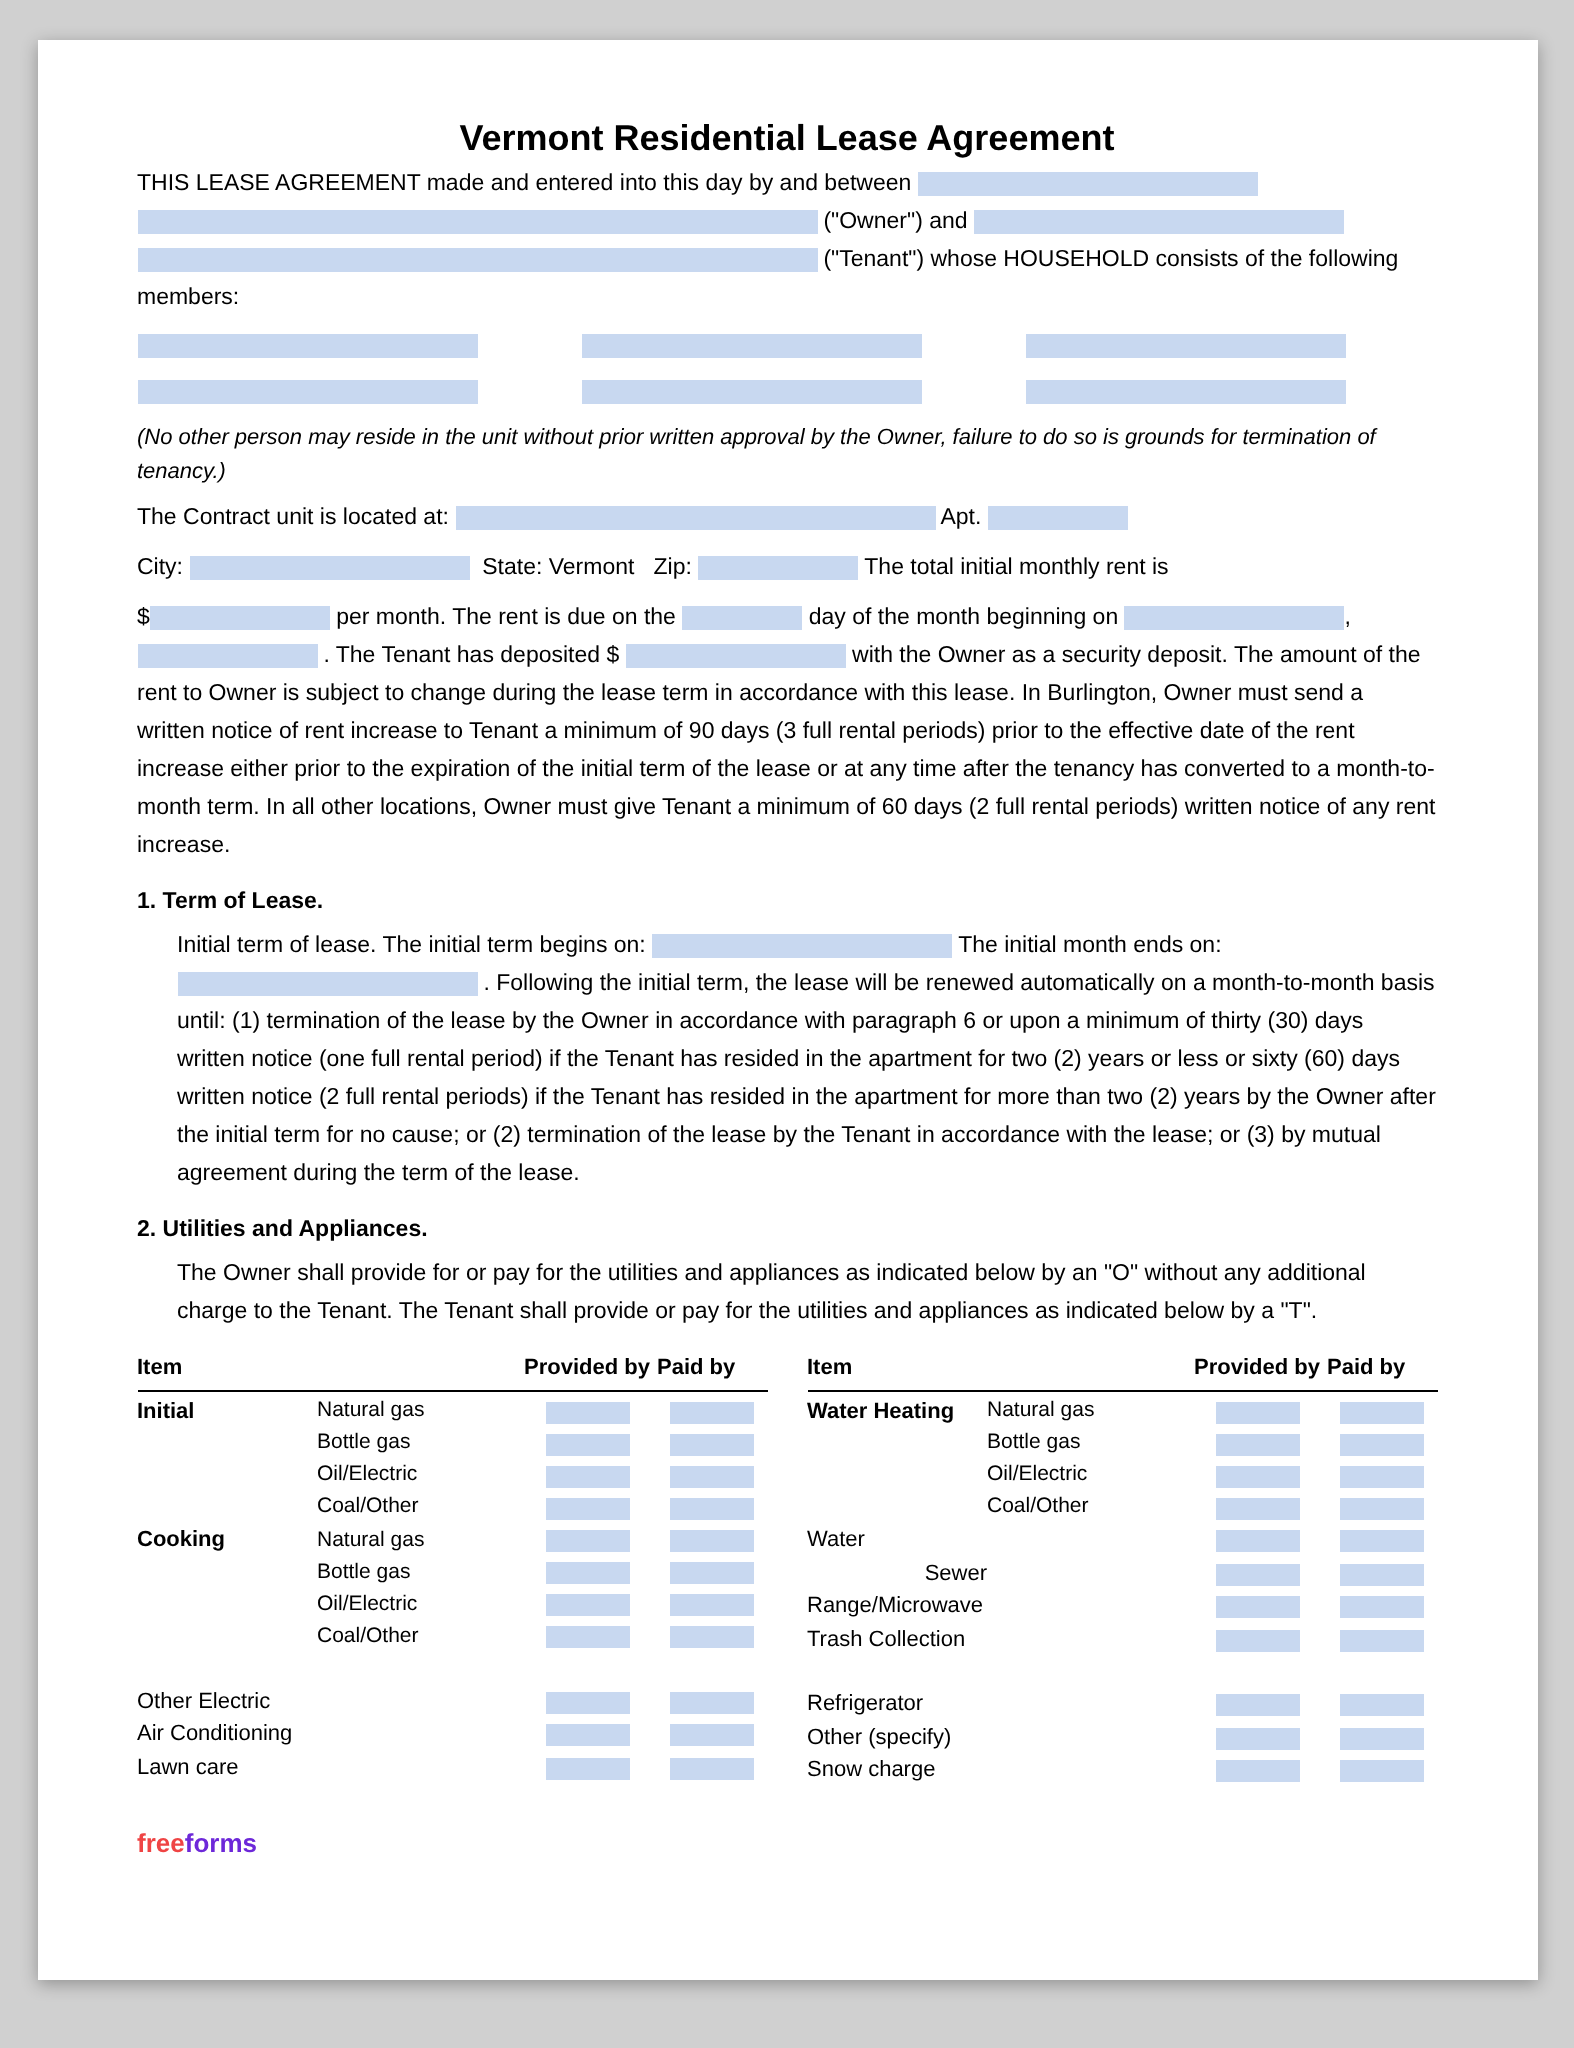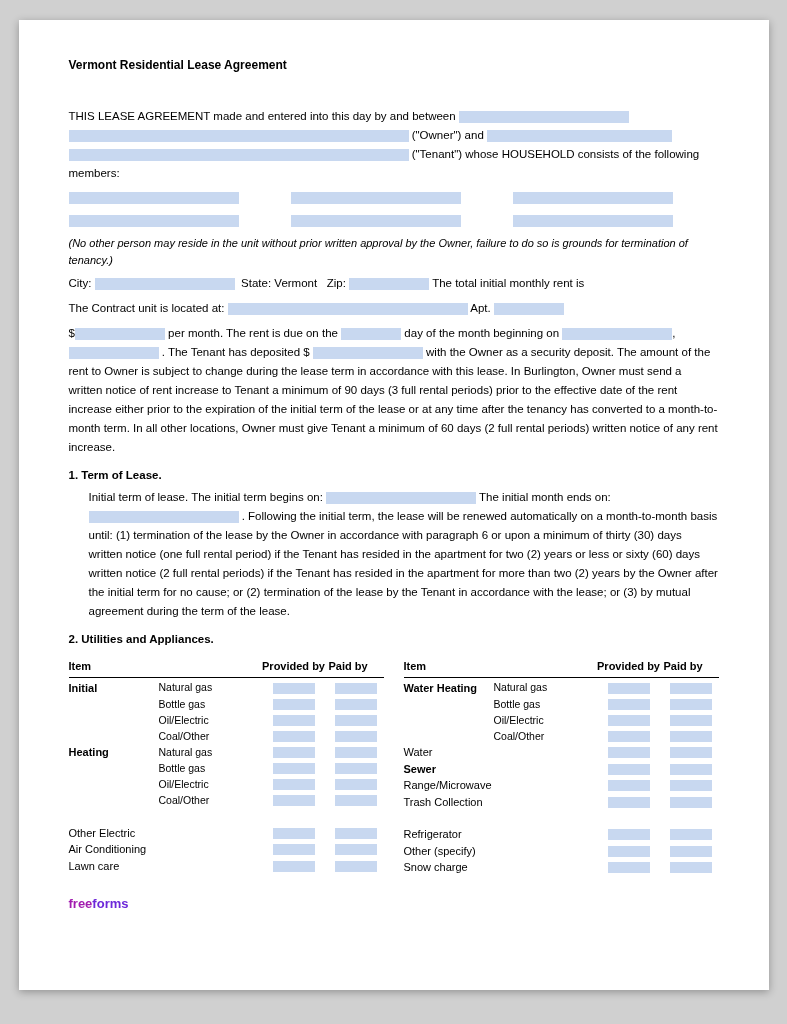--- a/index.html
+++ b/index.html
@@ -16,23 +16,24 @@
       background: #fff;
       width: 750px;
       min-height: 970px;
       padding: 36px 50px 40px 50px;
       box-shadow: 0 2px 8px rgba(0,0,0,0.3);
       font-size: 11.5px;
       color: #000;
       line-height: 1.5;
     }
     h1.doc-title {
-      font-size: 12px;
+      text-align: center;
+      font-size: 18px;
       font-weight: bold;
-      margin-bottom: 33px;
+      margin-bottom: 0;
       font-family: Arial, sans-serif;
     }
     .text-block {
       margin-bottom: 6px;
       line-height: 1.65;
     }
     .italic-notice {
       font-style: italic;
       margin-bottom: 6px;
       font-size: 11px;
@@ -95,21 +96,21 @@
       background: #c8d8f0;
       height: 11px;
       width: 42px;
       vertical-align: middle;
     }
     .freeforms {
       margin-top: 18px;
       font-size: 13px;
       font-weight: bold;
     }
-    .freeforms .free { color: #a21caf; }
+    .freeforms .free { color: #ef4444; }
     .freeforms .forms { color: #6d28d9; }
     
     .il { display: inline-block; background: #c8d8f0; height: 12px; vertical-align: middle; }
   </style>
 </head>
 <body>
 
 <div class="page">
 
   <h1 class="doc-title">Vermont Residential Lease Agreement</h1>
@@ -145,33 +146,33 @@
       <span class="il" style="width:170px;"></span>
     </div>
     <div class="member-input">
       <span class="il" style="width:160px;"></span>
     </div>
   </div>
 
   <div class="italic-notice">(No other person may reside in the unit without prior written approval by the Owner, failure to do so is grounds for termination of tenancy.)</div>
 
   <div class="text-block">
+    <span>The Contract unit is located at:</span>
+    <span class="il" style="width:240px;"></span>
+    <span> <span>Apt.</span></span>
+    <span class="il" style="width:70px;"></span>
+  </div>
+
+  <div class="text-block">
     <span>City:</span>
     <span class="il" style="width:140px;"></span>
     <span> &nbsp;<span>State: Vermont</span>&nbsp;&nbsp;</span>
     <span>Zip:</span>
     <span class="il" style="width:80px;"></span>
     <span> <span>The total initial monthly rent is</span></span>
-  </div>
-
-  <div class="text-block">
-    <span>The Contract unit is located at:</span>
-    <span class="il" style="width:240px;"></span>
-    <span> <span>Apt.</span></span>
-    <span class="il" style="width:70px;"></span>
   </div>
 
   <div class="text-block">
     <span>$</span><span class="il" style="width:90px;"></span>
     <span> <span>per month. The rent is due on the</span> </span>
     <span class="il" style="width:60px;"></span>
     <span> <span>day of the month beginning on</span> </span>
     <span class="il" style="width:110px;"></span>,
     <br>
     <span class="il" style="width:90px;"></span>
@@ -190,20 +191,21 @@
     <span> <span>The initial month ends on:</span></span>
     <br>
     <span class="il" style="width:150px;"></span>
     <span> <span>. Following the initial term, the lease will be renewed automatically on a month-to-month basis until: (1) termination of the lease by the Owner in accordance with paragraph 6 or upon a minimum of thirty (30) days written notice (one full rental period) if the Tenant has resided in the apartment for two (2) years or less or sixty (60) days written notice (2 full rental periods) if the Tenant has resided in the apartment for more than two (2) years by the Owner after the initial term for no cause; or (2) termination of the lease by the Tenant in accordance with the lease; or (3) by mutual agreement during the term of the lease.</span></span>
   </div>
 
   <div class="numbered-section">
     <span class="num">2.</span>
     <span style="font-weight:bold;">Utilities and Appliances.</span>
   </div>
+  <div class="text-block indent">The Owner shall provide for or pay for the utilities and appliances as indicated below by an "O" without any additional charge to the Tenant. The Tenant shall provide or pay for the utilities and appliances as indicated below by a "T".</div>
 
   <div class="util-section">
     <div class="util-table-wrapper">
 
       <div class="util-col">
         <div class="util-header-row">
           <span class="col-item" style="font-weight:bold;">Item</span>
           <span class="col-sub"></span>
           <span class="col-provided">Provided by</span>
           <span class="col-paid">Paid by</span>
@@ -244,21 +246,21 @@
           <span class="col-sub">Coal/Other</span>
           <span class="col-provided">
               <span class="small-input"></span>
             </span>
           <span class="col-paid">
               <span class="small-input"></span>
             </span>
         </div>
 
         <div class="util-row">
-          <span class="col-item">Heating</span>
+          <span class="col-item">Cooking</span>
           <span class="col-sub">Natural gas</span>
           <span class="col-provided">
               <span class="small-input"></span>
             </span>
           <span class="col-paid">
               <span class="small-input"></span>
             </span>
         </div>
         <div class="util-row">
           <span class="col-item"></span>
@@ -381,21 +383,21 @@
           <span class="col-sub"></span>
           <span class="col-provided">
               <span class="small-input"></span>
             </span>
           <span class="col-paid">
               <span class="small-input"></span>
             </span>
         </div>
 
         <div class="util-row">
-          <span class="col-item" style="font-weight:bold;">Sewer</span>
+          <span class="col-item" style="font-weight:normal;text-align:right;">Sewer</span>
           <span class="col-sub"></span>
           <span class="col-provided">
               <span class="small-input"></span>
             </span>
           <span class="col-paid">
               <span class="small-input"></span>
             </span>
         </div>
 
         <div class="util-row">

